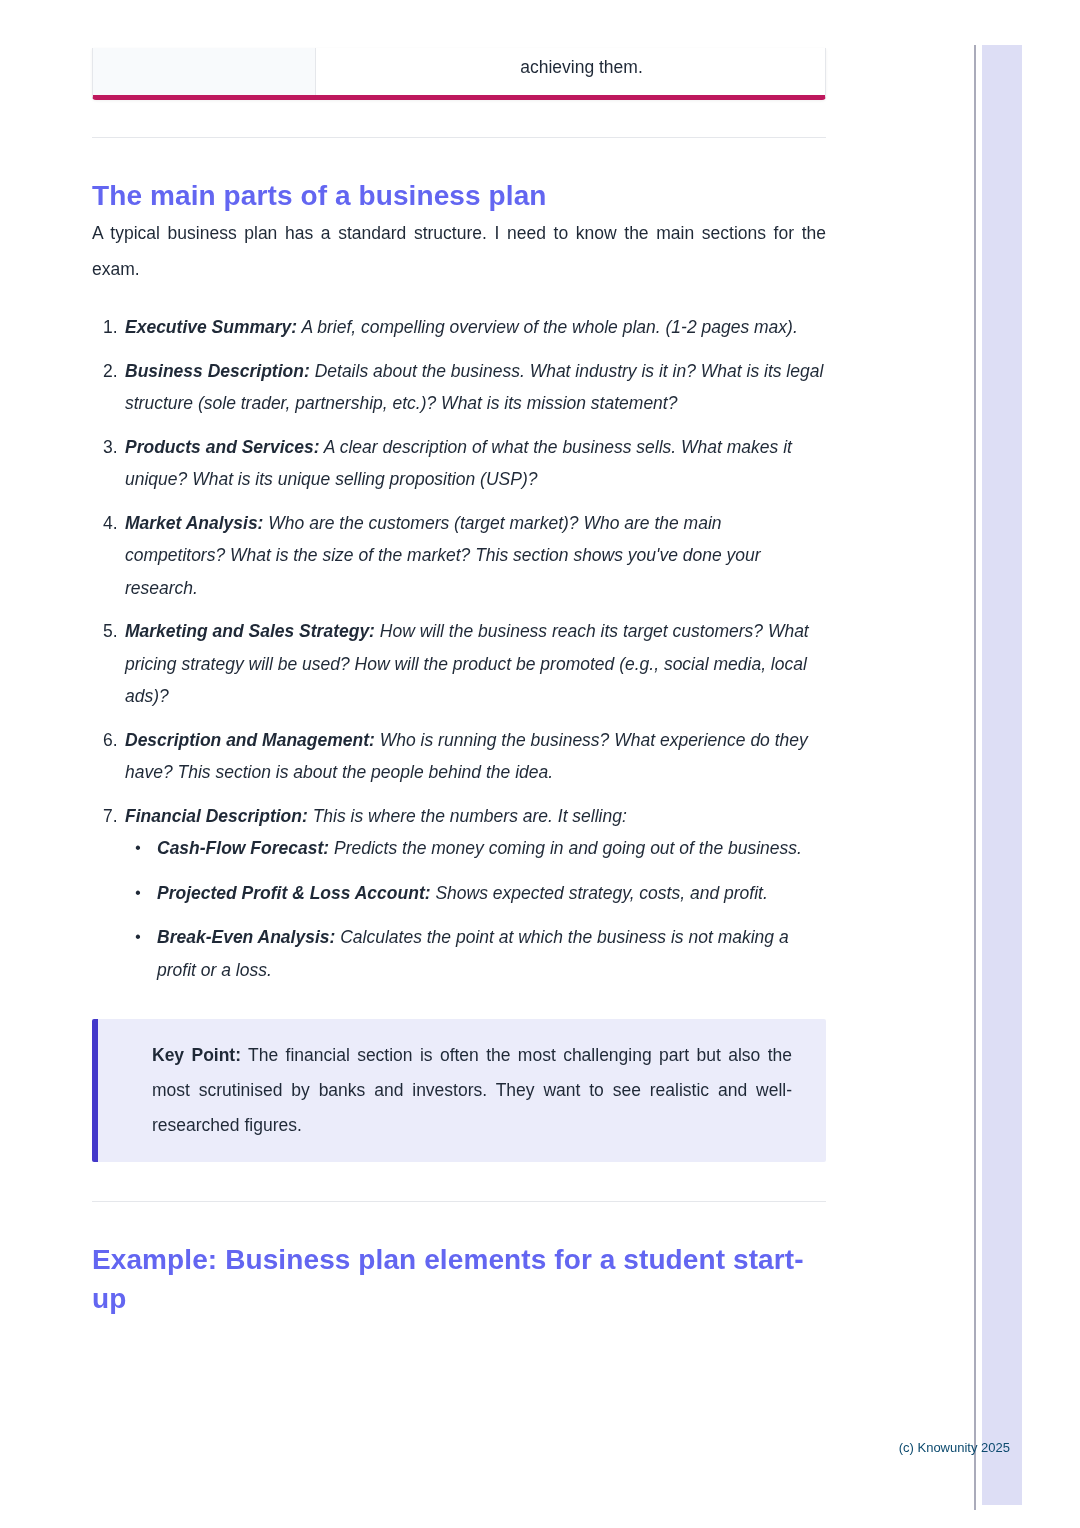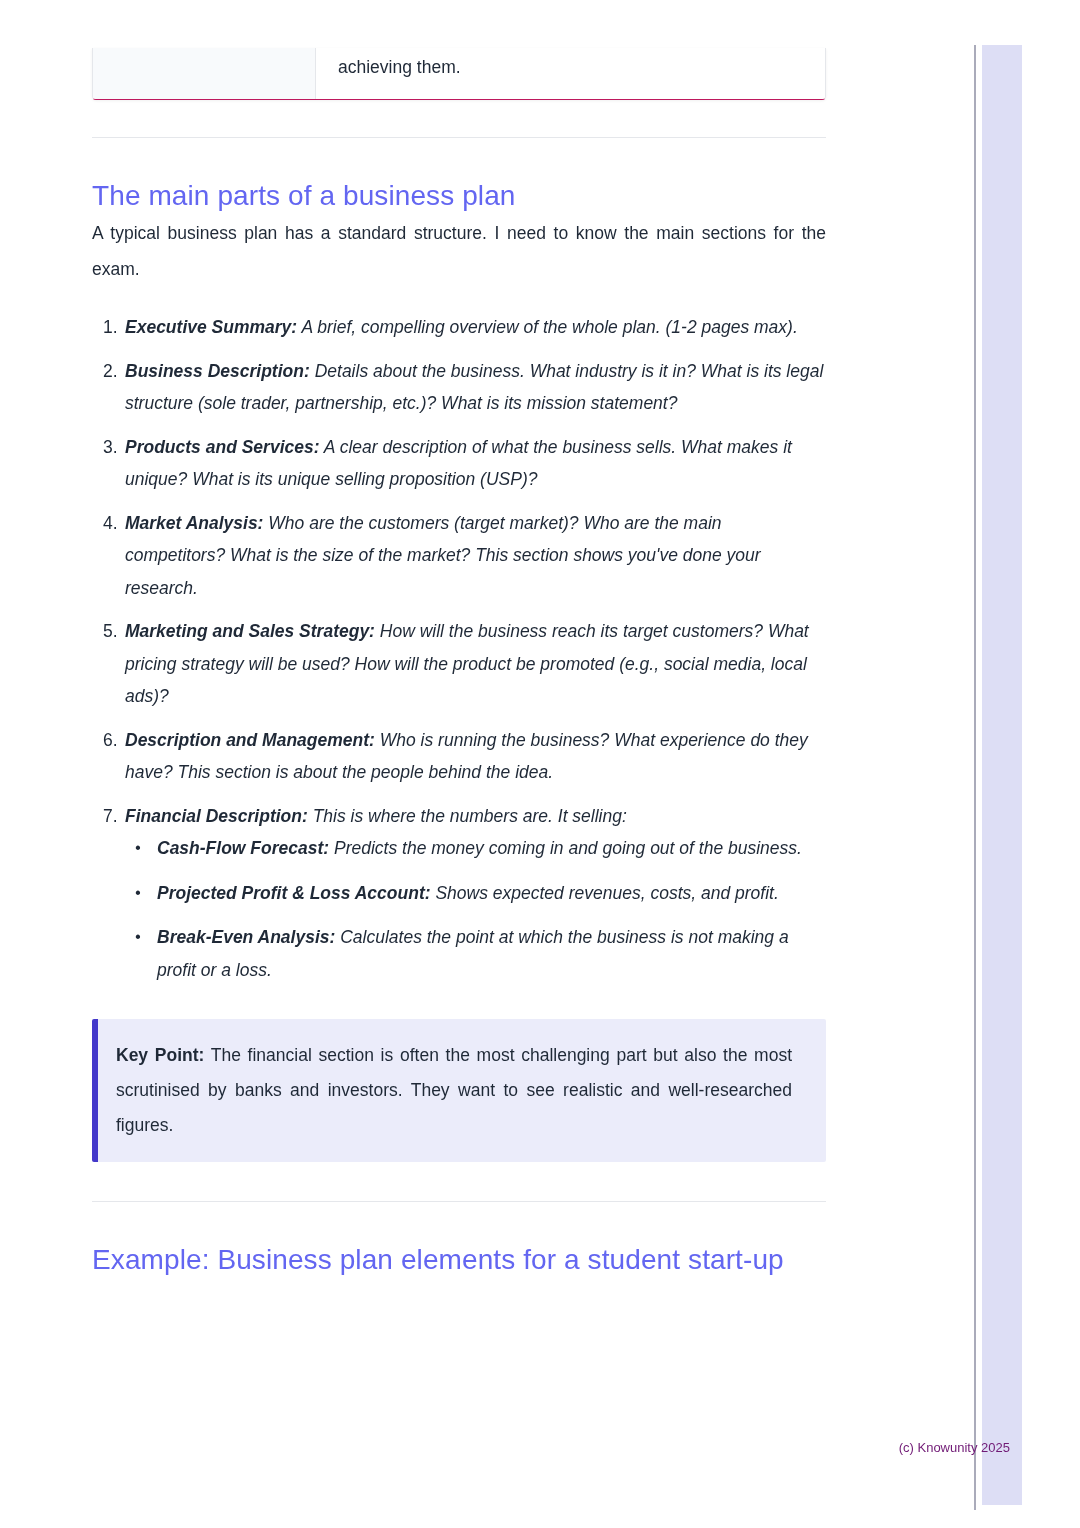--- a/index.html
+++ b/index.html
@@ -17,24 +17,25 @@
     top: 0;
     width: 734px;
     padding-top: 48px;
   }
   
   .table-fragment {
     display: flex;
     height: 52px;
     border-left: 1px solid #e5e7eb;
     border-right: 1px solid #e5e7eb;
-    border-bottom: 1px solid #be185d;
+    border-bottom: 5px solid #be185d;
     border-radius: 0 0 4px 4px;
     box-shadow: 0 1px 3px rgba(0,0,0,0.06);
     overflow: hidden;
+    text-align: center;
   }
   .cell-left {
     flex: 0 0 223px;
     background: #f8fafc;
     border-right: 1px solid #e5e7eb;
   }
   .cell-right {
     flex: 1;
     background: #ffffff;
     padding: 9px 0 0 22px;
@@ -43,21 +44,21 @@
   }
   .divider {
     border: none;
     border-top: 1px solid #e5e7eb;
     margin-top: 37px;
   }
   h1.section-heading {
     margin-top: 38px;
     font-size: 28px;
     line-height: 39px;
-    font-weight: 400;
+    font-weight: 700;
     color: #6366f1;
     letter-spacing: 0.1px;
   }
   .intro {
     font-size: 17.5px;
     line-height: 36px;
     text-align: justify;
   }
   .num-list { margin-top: 24px; padding-left: 11px; }
   .li {
@@ -77,36 +78,36 @@
     line-height: 32.5px;
   }
   .sub:first-child { margin-top: 0; }
   .bullet { flex: 0 0 22px; font-size: 16px; }
   .sub-body { flex: 1; }
   .callout {
     margin-top: 33px;
     background: #ebecfa;
     border-left: 6px solid #4338ca;
     border-radius: 2px;
-    padding: 19px 34px 19px 18px;
+    padding: 19px 34px 19px 54px;
     font-size: 17.5px;
     line-height: 35px;
     text-align: justify;
   }
   .divider2 {
     border: none;
     border-top: 1px solid #e5e7eb;
     margin-top: 39px;
   }
   .footer-copyright {
     position: absolute;
     top: 1440px;
     right: 70px;
     font-size: 13px;
-    color: #701a75;
+    color: #0c4a6e;
     z-index: 5;
   }
   .page-edge-line {
     position: absolute;
     left: 974px;
     top: 45px;
     width: 2px;
     height: 1465px;
     background: #aaabba;
     z-index: 1;
@@ -178,21 +179,21 @@
       <span class="num">7.</span>
       <div class="li-body">
         <span class="b">Financial Description:</span><span> This is where the numbers are. It selling:</span>
         <div class="sub-list">
           <div class="sub">
             <span class="bullet">•</span>
             <div class="sub-body"><span class="b">Cash-Flow Forecast:</span><span> Predicts the money coming in and going out of the business.</span></div>
           </div>
           <div class="sub">
             <span class="bullet">•</span>
-            <div class="sub-body"><span class="b">Projected Profit &amp; Loss Account:</span><span> Shows expected revenues, costs, and profit.</span></div>
+            <div class="sub-body"><span class="b">Projected Profit &amp; Loss Account:</span><span> Shows expected strategy, costs, and profit.</span></div>
           </div>
           <div class="sub">
             <span class="bullet">•</span>
             <div class="sub-body"><span class="b">Break-Even Analysis:</span><span> Calculates the point at which the business is not making a profit or a loss.</span></div>
           </div>
         </div>
       </div>
     </div>
 
   </div>

